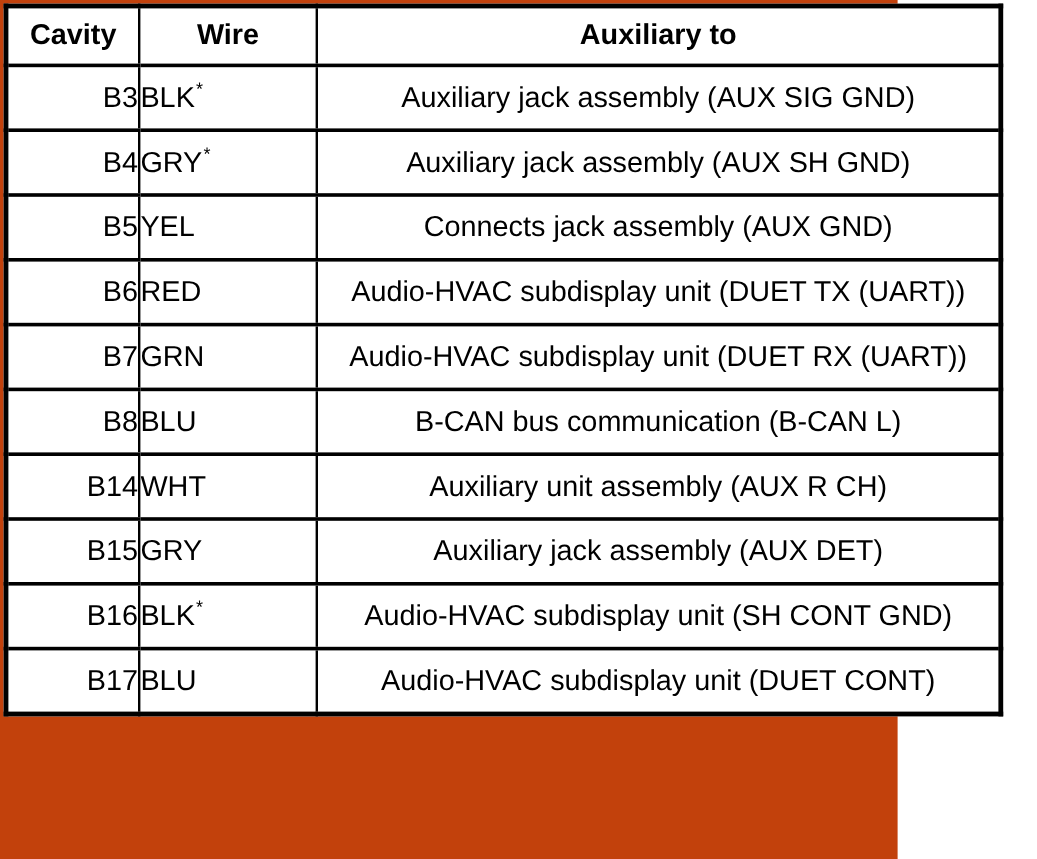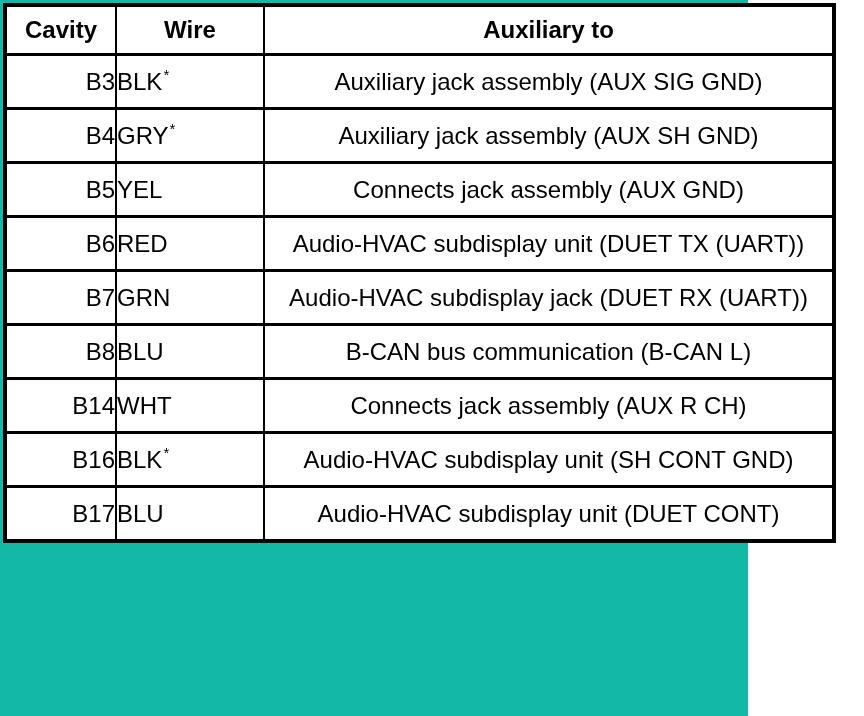--- a/index.html
+++ b/index.html
@@ -4,21 +4,21 @@
 <style>
   html, body {
     margin: 0;
     padding: 0;
     background: #ffffff;
   }
   .page {
     position: relative;
     width: 748px;
     height: 716px;
-    background: #14b8a6;
+    background: #c2410c;
     font-family: "Liberation Sans", sans-serif;
     color: #000000;
   }
   table.pin-table {
     position: absolute;
     left: 3px;
     top: 3px;
     width: 829px;
     border-collapse: collapse;
     table-layout: fixed;
@@ -101,31 +101,36 @@
           <td class="connects-cell">Connects jack assembly (AUX GND)</td>
         </tr>
         <tr>
           <td class="cavity-cell">B6</td>
           <td class="wire-cell"><span>RED</span></td>
           <td class="connects-cell">Audio-HVAC subdisplay unit (DUET TX (UART))</td>
         </tr>
         <tr>
           <td class="cavity-cell">B7</td>
           <td class="wire-cell"><span>GRN</span></td>
-          <td class="connects-cell">Audio-HVAC subdisplay jack (DUET RX (UART))</td>
+          <td class="connects-cell">Audio-HVAC subdisplay unit (DUET RX (UART))</td>
         </tr>
         <tr>
           <td class="cavity-cell">B8</td>
           <td class="wire-cell"><span>BLU</span></td>
           <td class="connects-cell">B-CAN bus communication (B-CAN L)</td>
         </tr>
         <tr>
           <td class="cavity-cell">B14</td>
           <td class="wire-cell"><span>WHT</span></td>
-          <td class="connects-cell">Connects jack assembly (AUX R CH)</td>
+          <td class="connects-cell">Auxiliary unit assembly (AUX R CH)</td>
+        </tr>
+        <tr>
+          <td class="cavity-cell">B15</td>
+          <td class="wire-cell"><span>GRY</span></td>
+          <td class="connects-cell">Auxiliary jack assembly (AUX DET)</td>
         </tr>
         <tr>
           <td class="cavity-cell">B16</td>
           <td class="wire-cell"><span>BLK</span><sup>*</sup></td>
           <td class="connects-cell">Audio-HVAC subdisplay unit (SH CONT GND)</td>
         </tr>
         <tr>
           <td class="cavity-cell">B17</td>
           <td class="wire-cell"><span>BLU</span></td>
           <td class="connects-cell">Audio-HVAC subdisplay unit (DUET CONT)</td>

